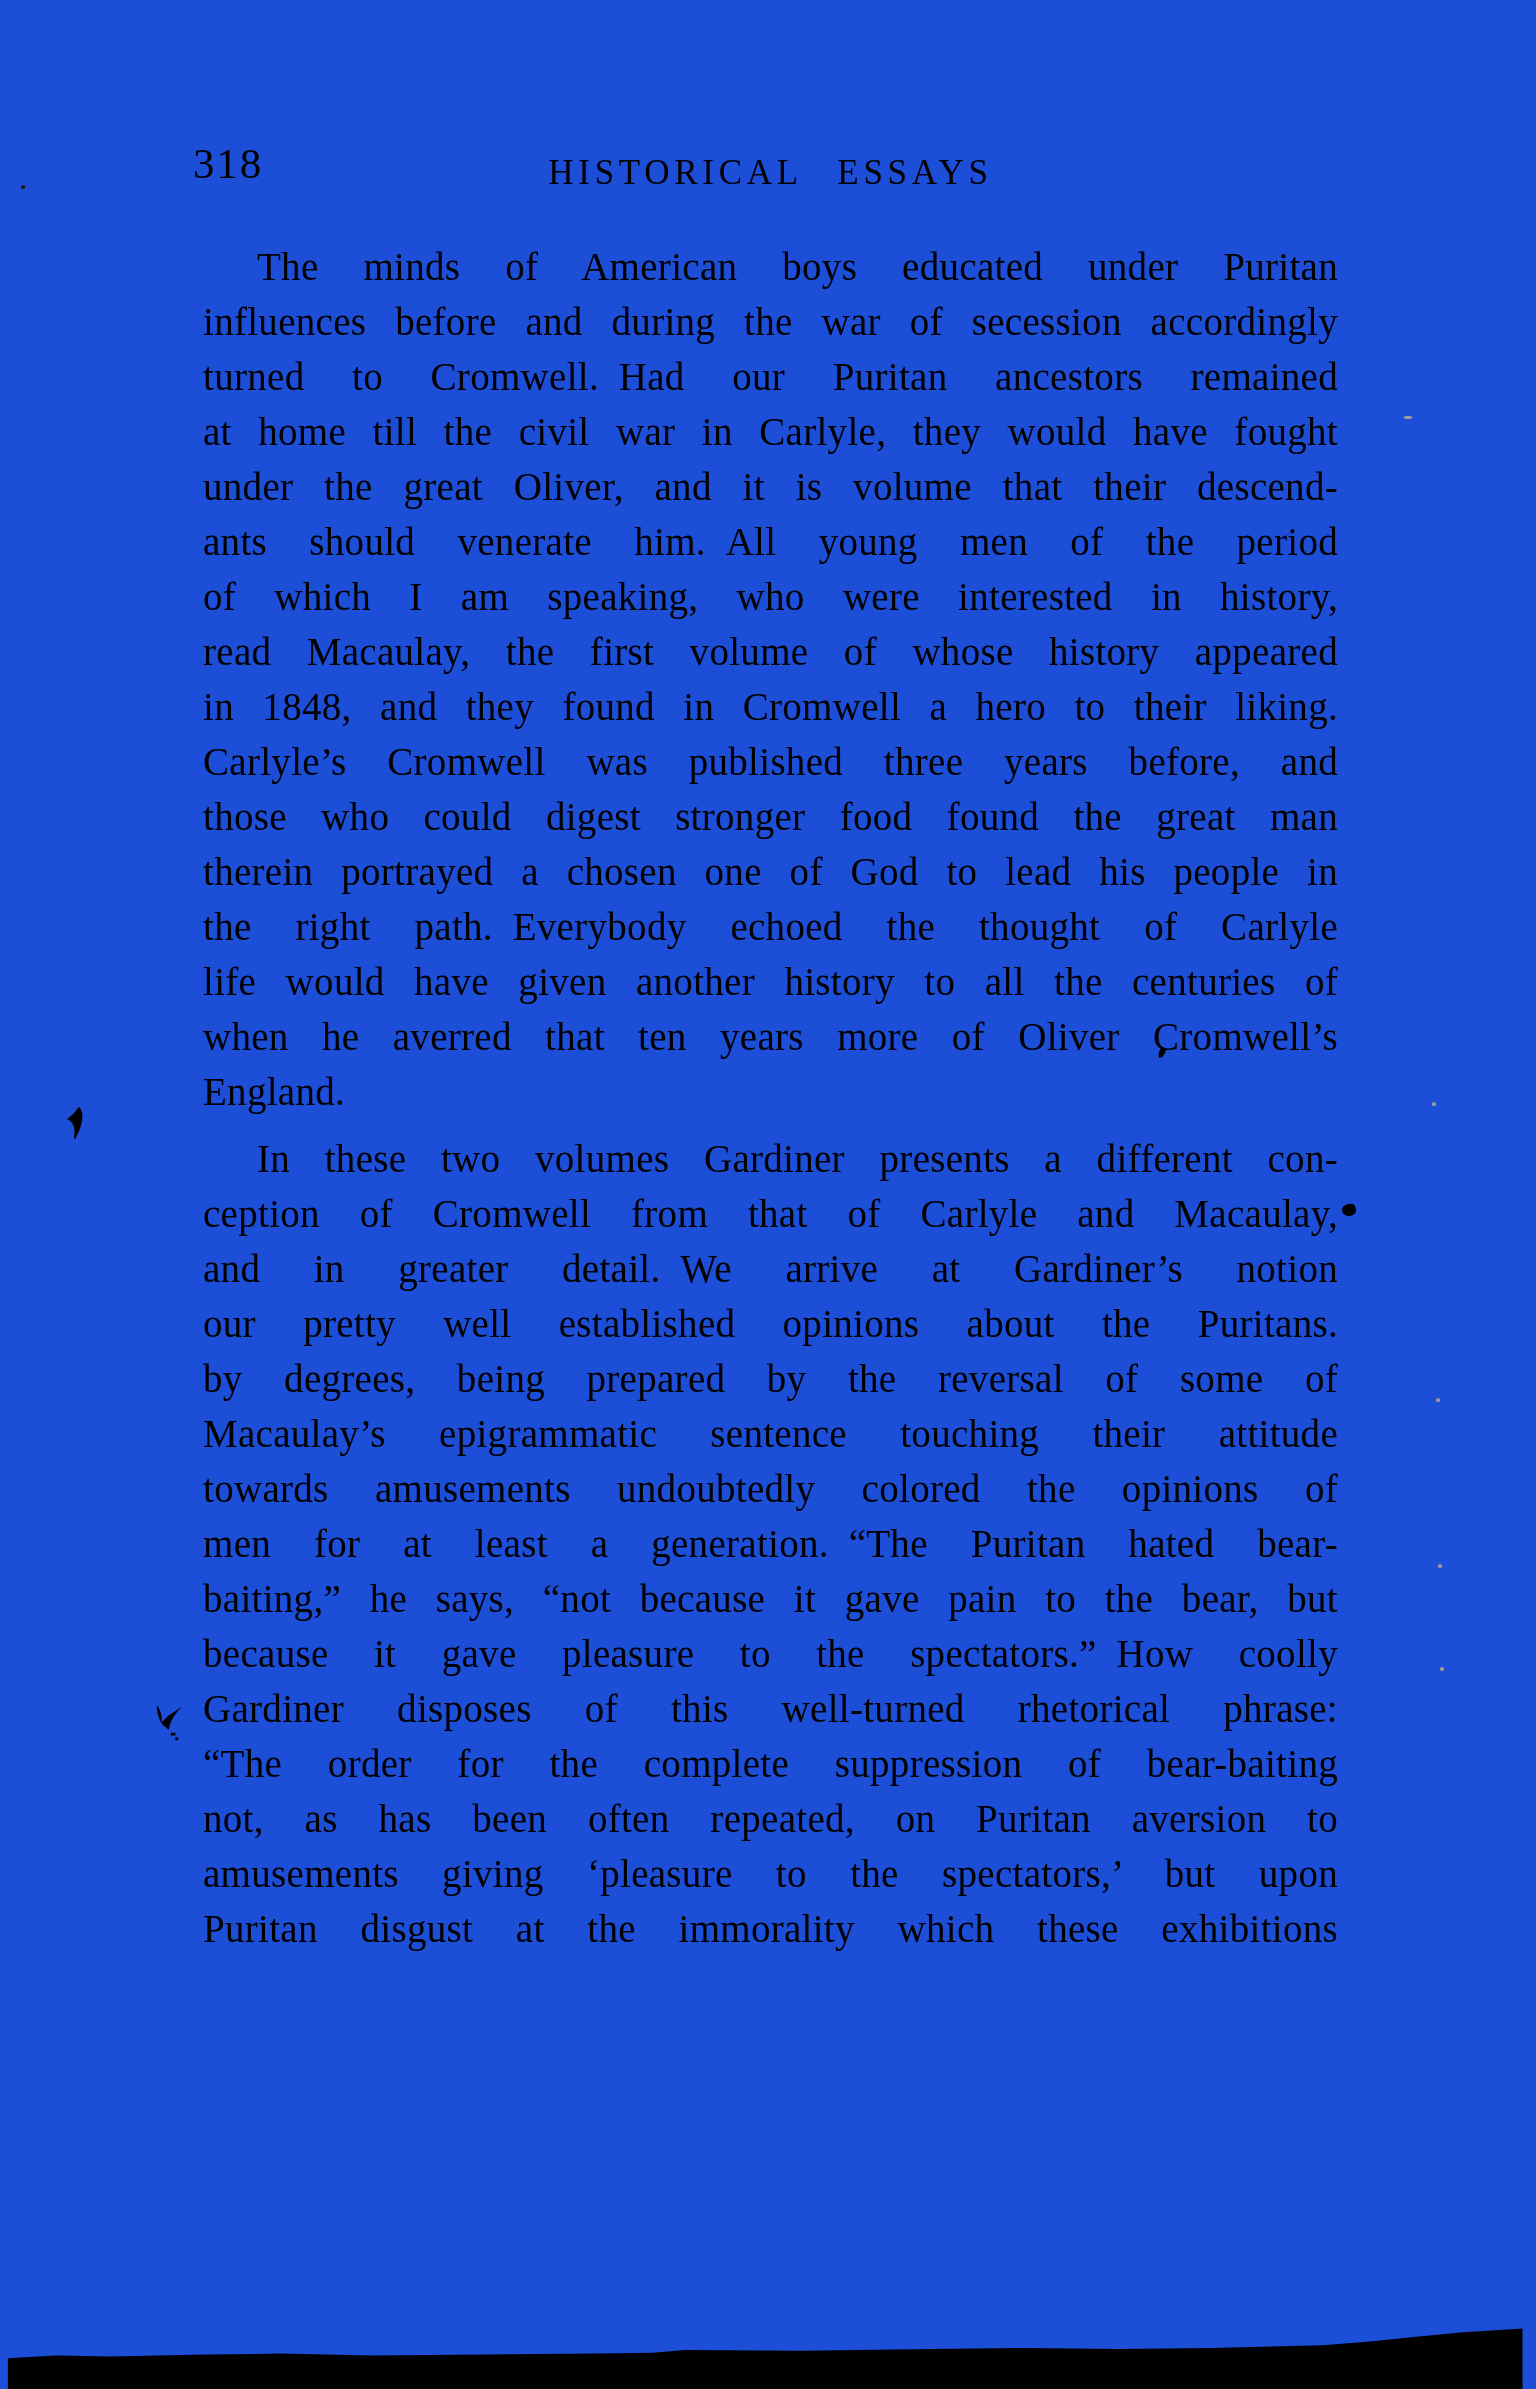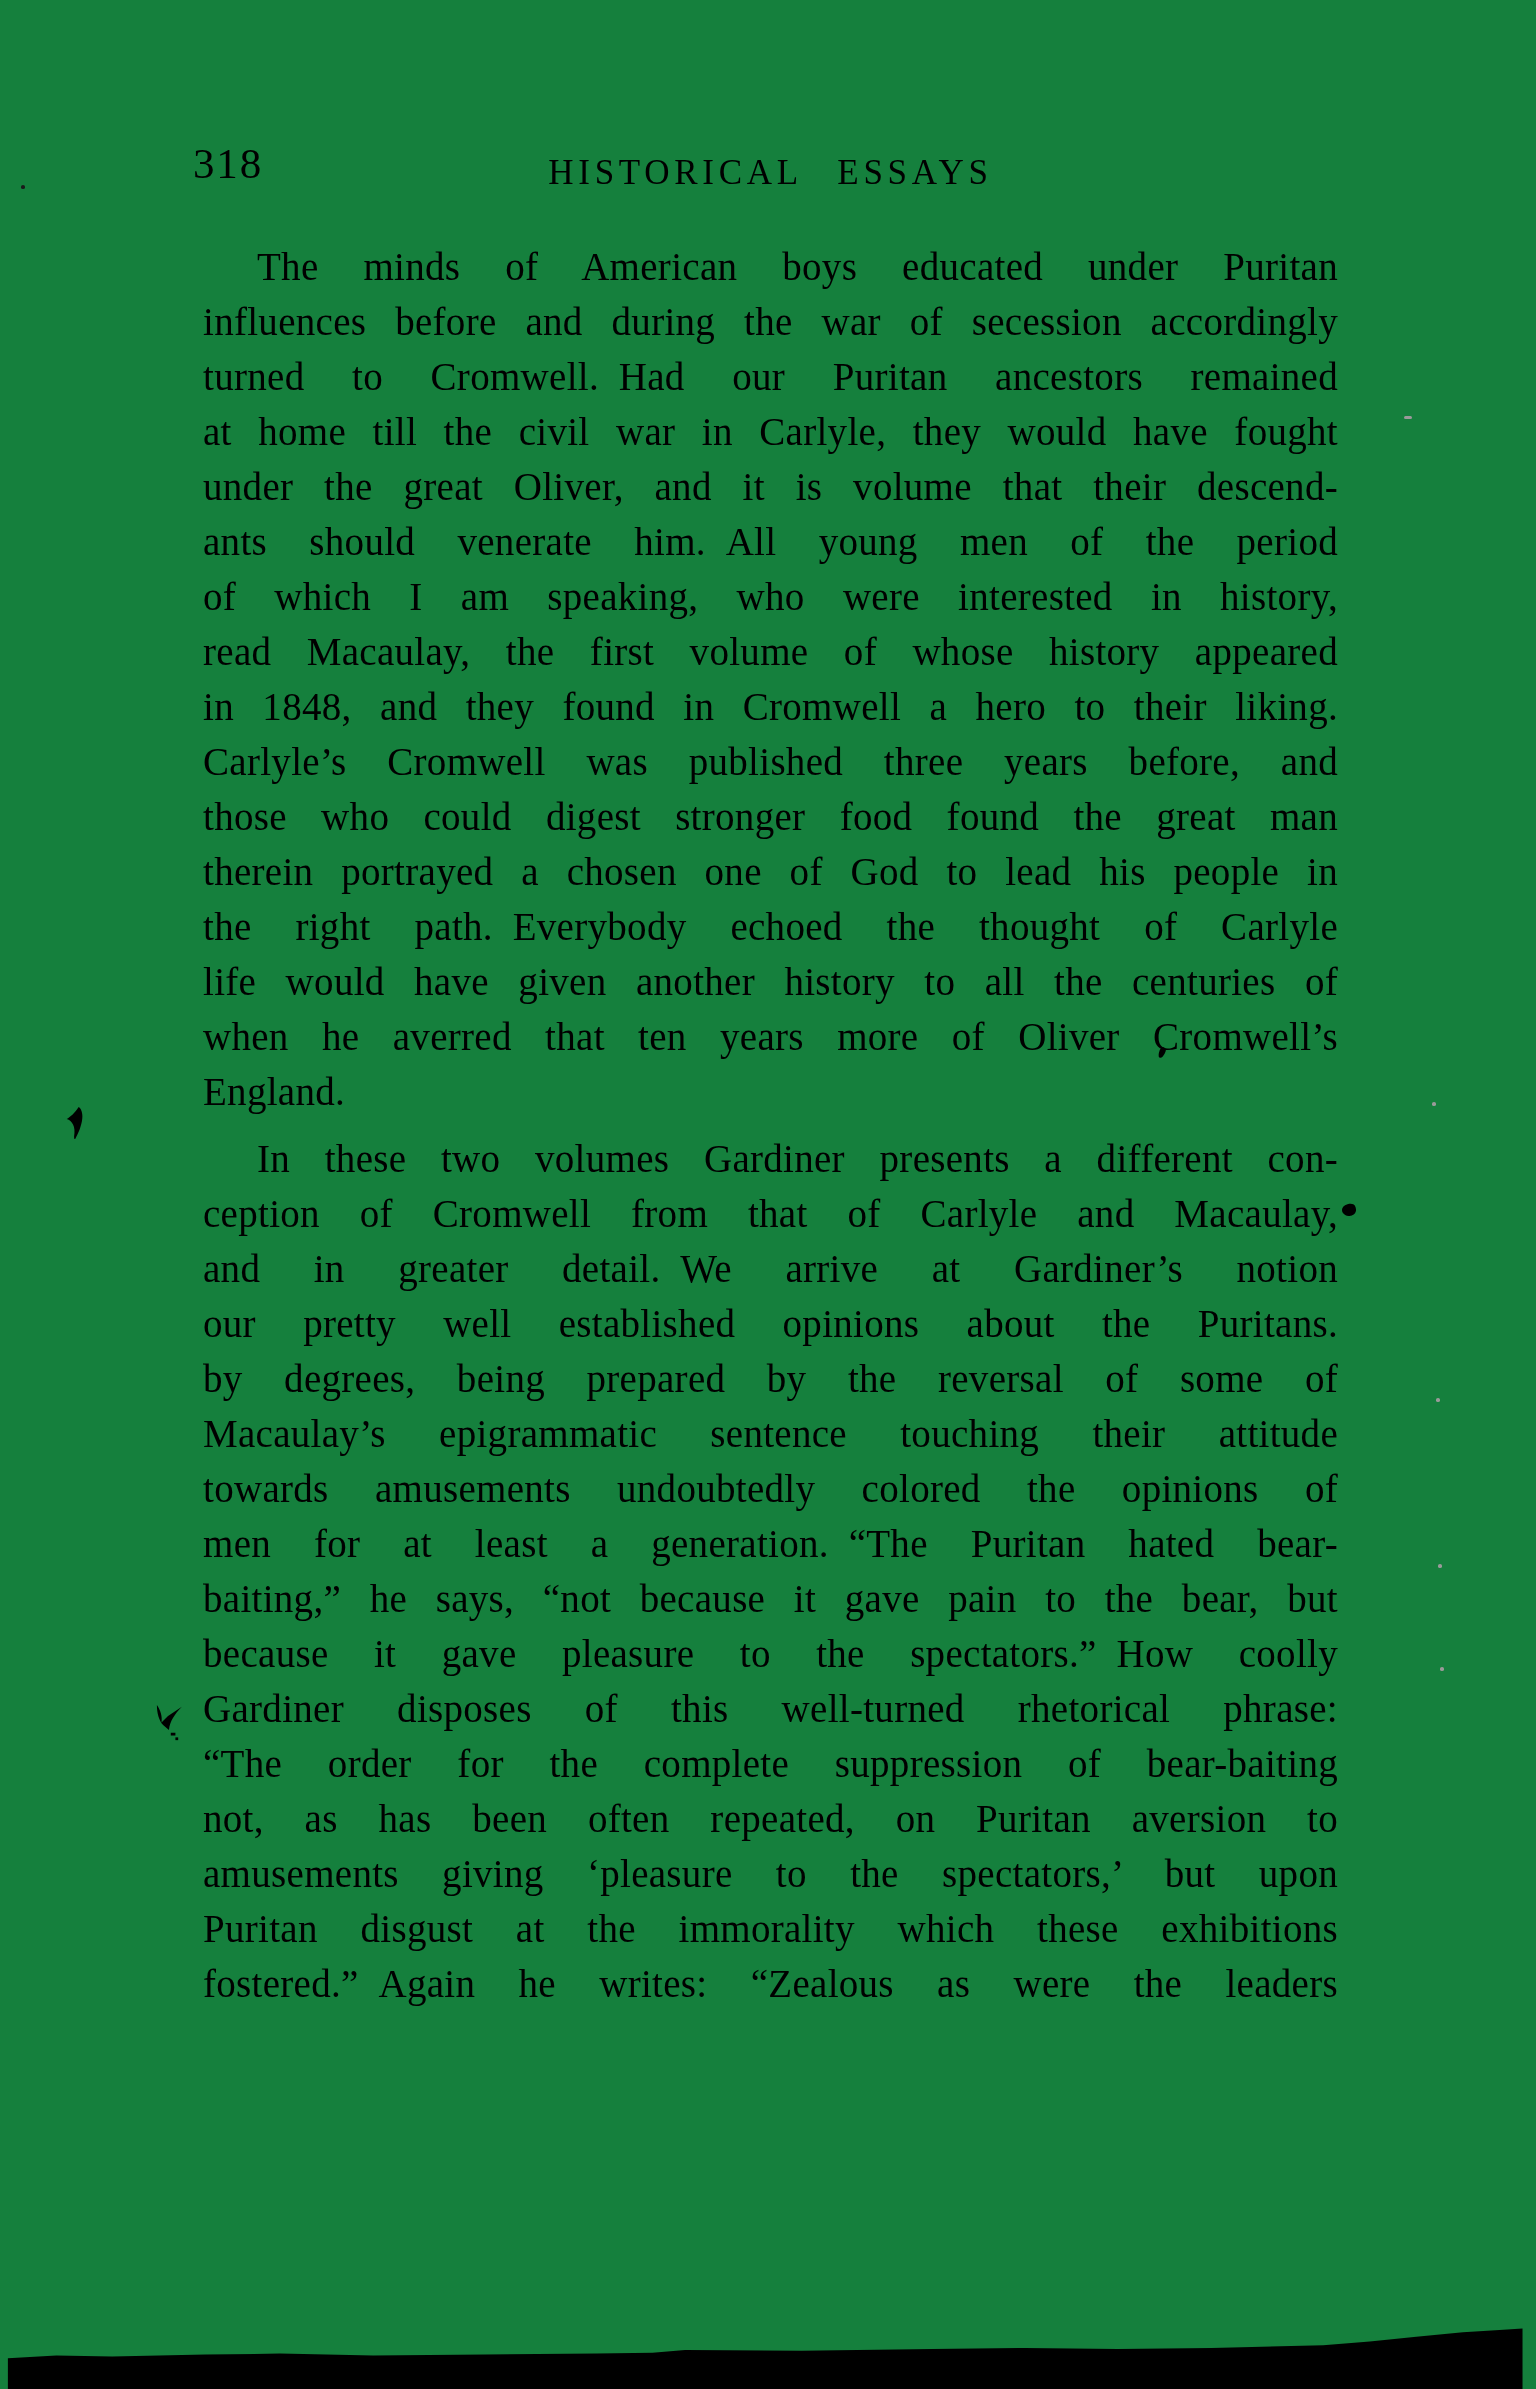--- a/index.html
+++ b/index.html
@@ -1,19 +1,19 @@
 <!DOCTYPE html>
 <html style="font-size:15px"><head>
 <meta charset="utf-8">
 <style>
   html,body { margin:0; padding:0; background:#e8e8e8; }
   .page {
     position:relative;
     width:1536px; height:2389px;
-    background:#15803d;
+    background:#1d4ed8;
     overflow:hidden;
     font-family:"Liberation Serif","DejaVu Serif",serif;
     color:#000;
   }
   .header { position:absolute; left:191px; top:140px; width:1159px; height:48px; }
   .pageno {
     position:absolute; left:1.9px; top:1.9px;
     font-size:43px; line-height:43px; letter-spacing:1.9px;
   }
   .title {
@@ -95,21 +95,20 @@
         <div class="line">Macaulay’s epigrammatic sentence touching their attitude</div>
         <div class="line">towards amusements undoubtedly colored the opinions of</div>
         <div class="line">men for at least a generation. “The Puritan hated bear-</div>
         <div class="line">baiting,” he says, “not because it gave pain to the bear, but</div>
         <div class="line">because it gave pleasure to the spectators.” How coolly</div>
         <div class="line">Gardiner disposes of this well-turned rhetorical phrase:</div>
         <div class="line">“The order for the complete suppression of bear-baiting</div>
         <div class="line">not, as has been often repeated, on Puritan aversion to</div>
         <div class="line">amusements giving ‘pleasure to the spectators,’ but upon</div>
         <div class="line">Puritan disgust at the immorality which these exhibitions</div>
-        <div class="line">fostered.” Again he writes: “Zealous as were the leaders</div>
       </div>
     </div>
 
   <svg class="mark" style="left:63px; top:1106px;" width="24" height="37" viewBox="0 0 26 40">
     <path d="M17,1 C13,7 8,12 4,14 C10,16 14,22 12,33 C12,36 13,37 14,34 C18,27 21,18 21,11 C21,6 19,2 17,1 Z" fill="#000"></path>
   </svg>
 
   <svg class="mark" style="left:152px; top:1705px;" width="32" height="37" viewBox="0 0 34 40">
     <path d="M5,0 C9,6 11,12 10,19 L17,12 L32,2 C24,10 19,18 18,27 L12,22 C7,17 5,8 5,0 Z" fill="#000"></path>
     <rect x="20" y="30" width="5" height="3" fill="#000"></rect>

